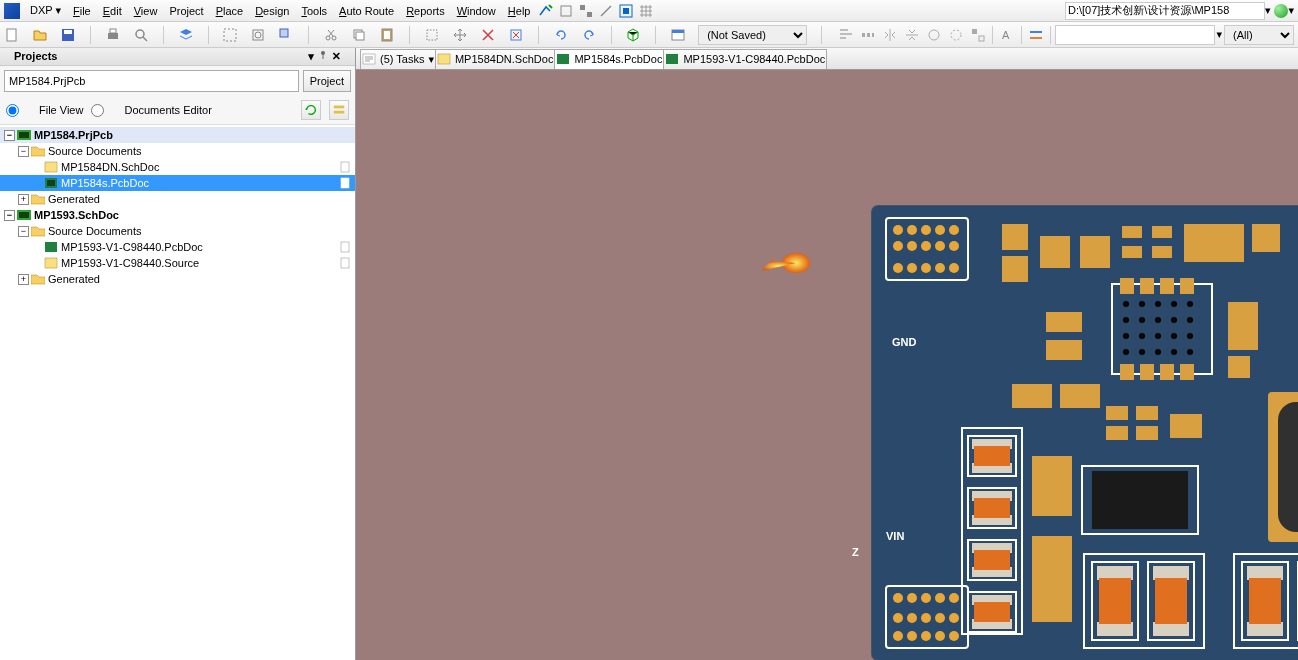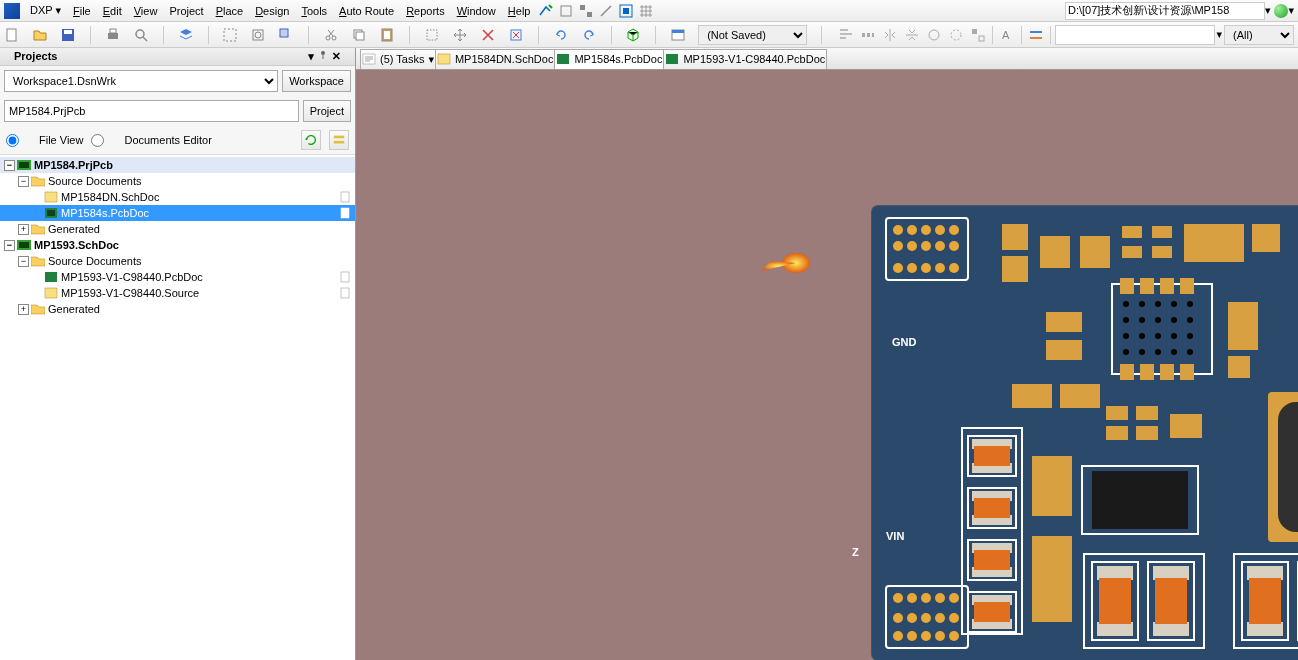--- a/index.html
+++ b/index.html
@@ -313,24 +313,20 @@
   <div class="panel">
     <div class="panel-title">
       <span>Projects</span>
       <span class="spacer"></span>
       <span>▾</span>
       <svg class="pin-icon" viewBox="0 0 10 10">
           <circle cx="5" cy="3" r="2" fill="#666"></circle>
           <path d="M5 5v4" stroke="#666"></path>
         </svg>
       <span style="margin-left:4px">✕</span>
-    </div>
-    <div class="ws-row">
-      <select class="ws-input"><option>Workspace1.DsnWrk</option></select>
-      <button class="ws-btn">Workspace</button>
     </div>
     <div class="ws-row">
       <input class="ws-input" value="MP1584.PrjPcb" style="">
       <button class="ws-btn">Project</button>
     </div>
     <div class="view-row">
       <label class="radio">
           <input type="radio" checked="" style="">
           <span>File View</span>
         </label>

